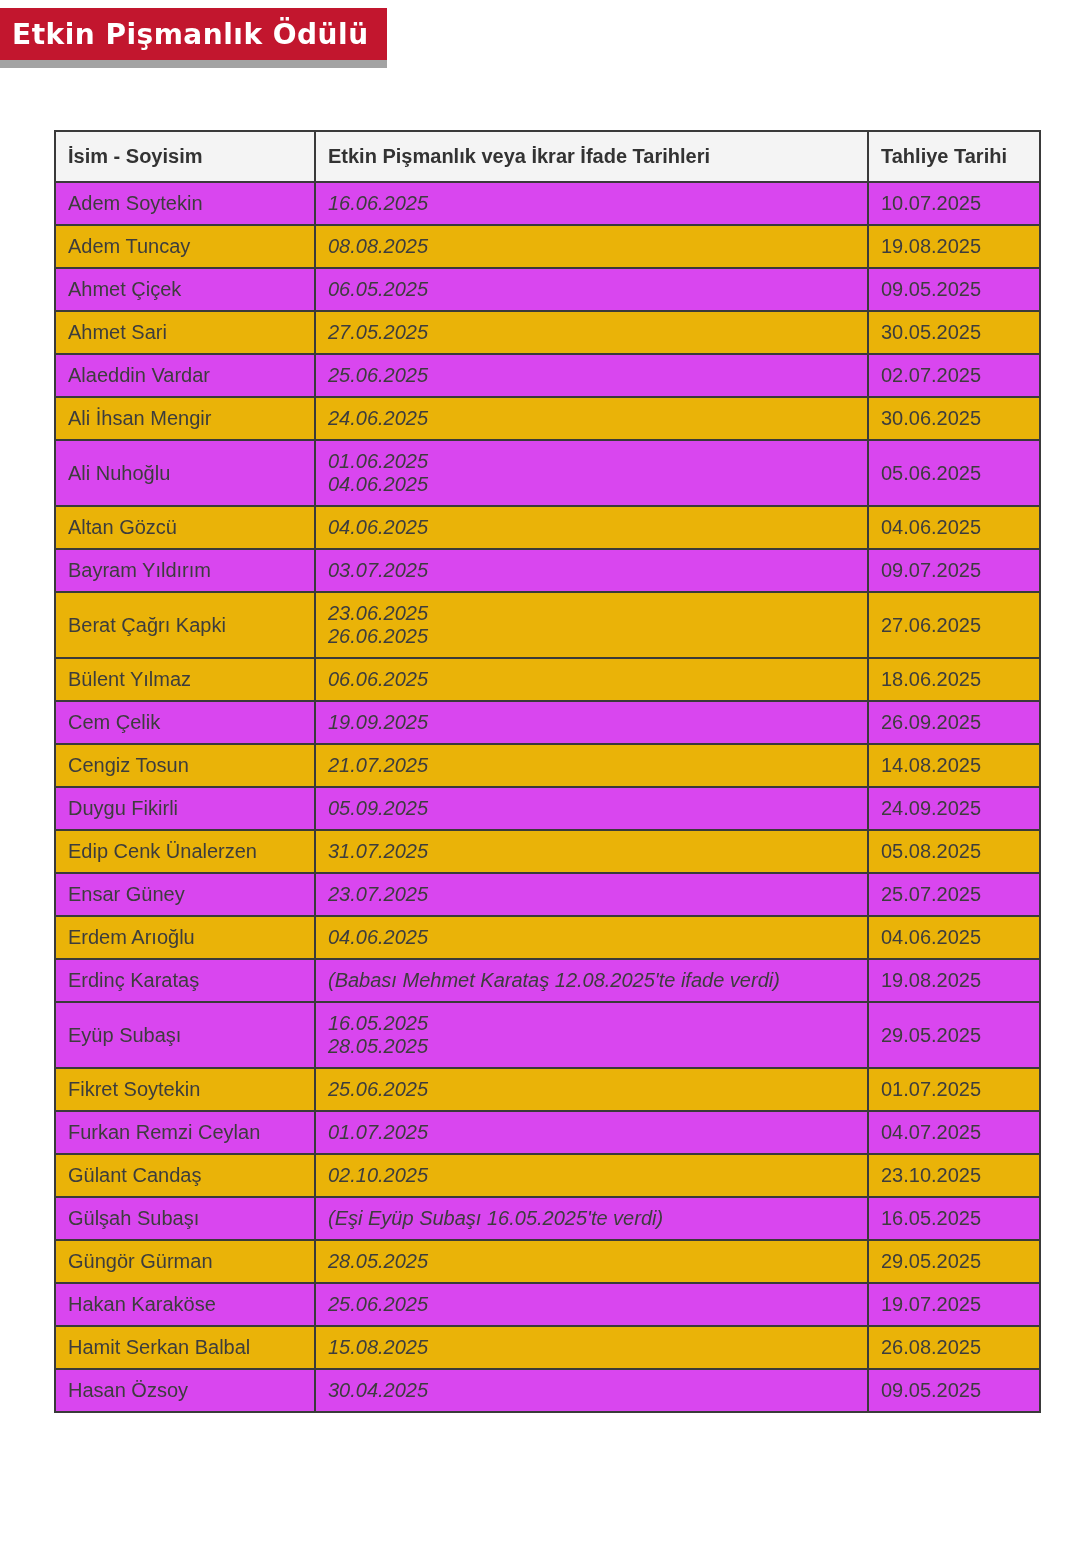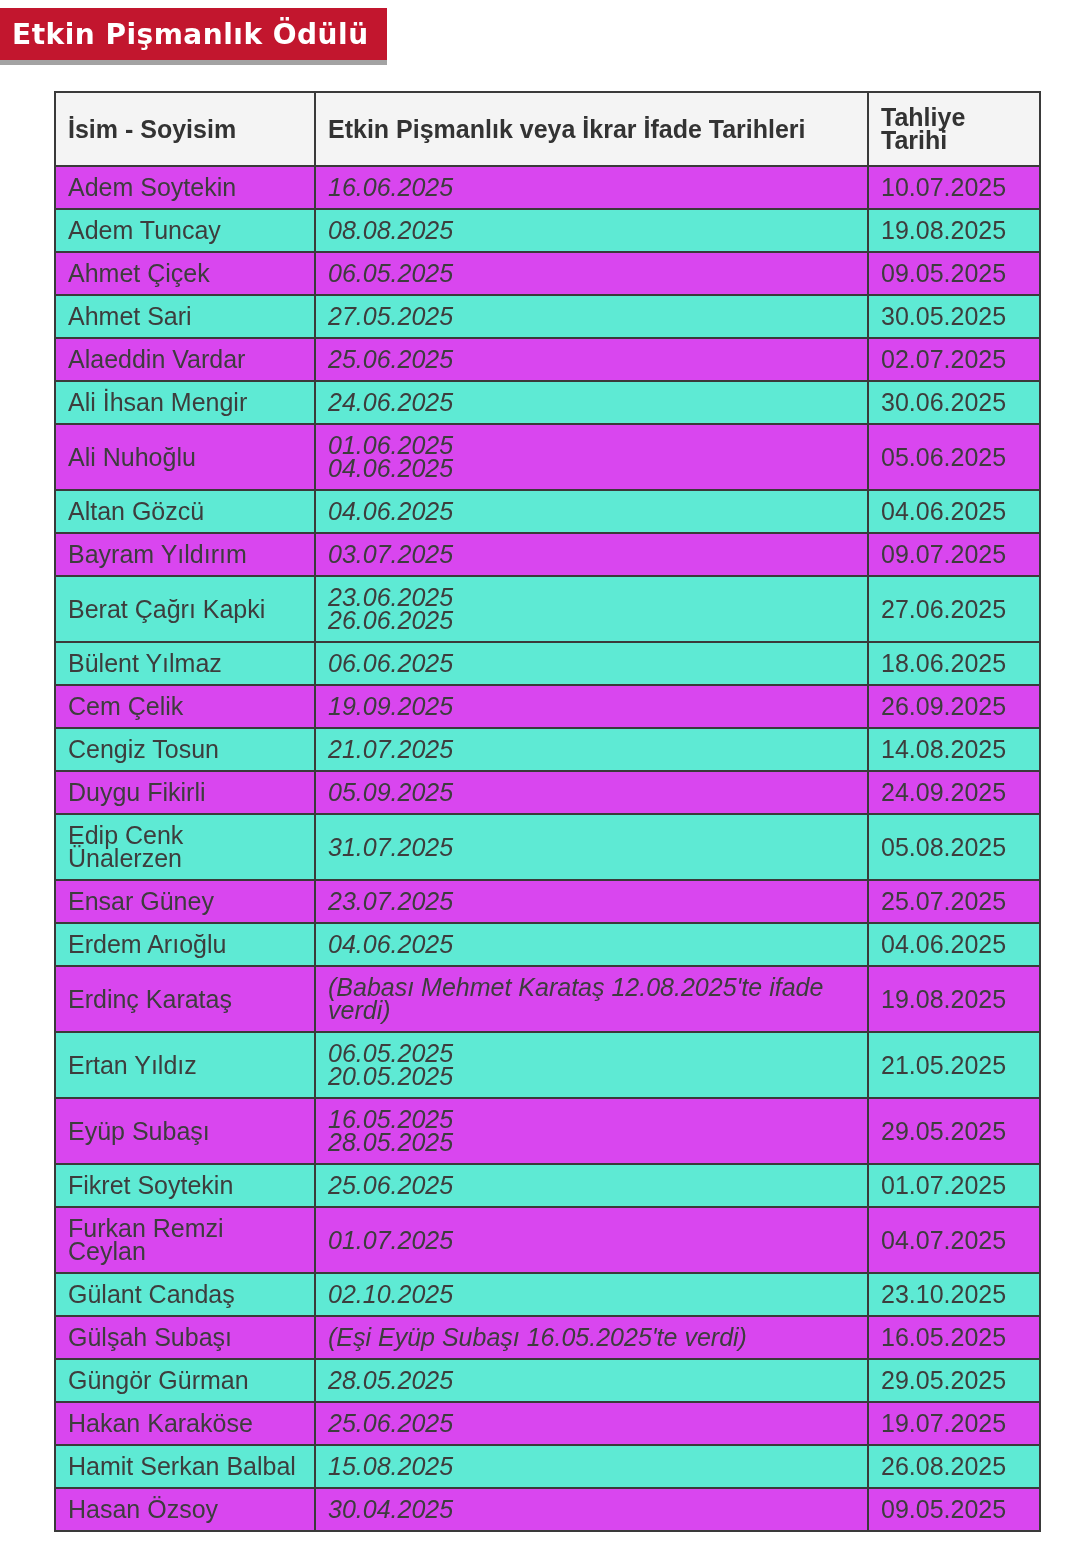--- a/index.html
+++ b/index.html
@@ -11,41 +11,41 @@
   body {
     width: 1079px;
     min-height: 1545px;
     position: relative;
   }
   
   .banner {
     display: inline-block;
     margin: 8px 0 0 0;
     background: #c2162e;
-    border-bottom: 5px solid #a3a3a3;
+    border-bottom: 8px solid #a3a3a3;
     padding: 9px 18px 8px 12px;
     box-sizing: border-box;
     min-height: 57px;
   }
   .banner-title {
     color: #ffffff;
     font-family: "DejaVu Sans", sans-serif;
     font-weight: 700;
     font-size: 28px;
     line-height: 35px;
     letter-spacing: 0.5px;
     white-space: nowrap;
   }
   
   table.award-table {
     border-collapse: collapse;
     table-layout: fixed;
     width: 985px;
-    margin: 26px 0 0 54px;
-    font-size: 25px;
+    margin: 62px 0 0 54px;
+    font-size: 20px;
     color: #3d3d3d;
   }
   table.award-table col.c-name    { width: 260px; }
   table.award-table col.c-dates   { width: 553px; }
   table.award-table col.c-release { width: 172px; }
 
   table.award-table th,
   table.award-table td {
     border: 2px solid #3a3a3a;
     padding: 9px 12px;
@@ -55,21 +55,21 @@
     overflow: hidden;
   }
   table.award-table thead th {
     background: #f4f4f4;
     font-weight: 700;
     color: #333333;
     padding-top: 13px;
     padding-bottom: 13px;
   }
   table.award-table tbody tr.odd  td { background: #d946ef; }
-  table.award-table tbody tr.even td { background: #5eead4; }
+  table.award-table tbody tr.even td { background: #eab308; }
   td .date-line { line-height: 23px; font-style: italic; }
 </style>
 </head>
 <body>
 
 
 
 
 <div class="banner">
   <span class="banner-title">Etkin Pişmanlık Ödülü</span>
@@ -210,28 +210,20 @@
         </td>
         <td>04.06.2025</td>
       </tr>
       <tr class="odd">
         <td>Erdinç Karataş</td>
         <td>
           <div class="date-line">(Babası Mehmet Karataş 12.08.2025'te ifade verdi)</div>
         </td>
         <td>19.08.2025</td>
       </tr>
-      <tr class="even">
-        <td>Ertan Yıldız</td>
-        <td>
-          <div class="date-line">06.05.2025</div>
-          <div class="date-line">20.05.2025</div>
-        </td>
-        <td>21.05.2025</td>
-      </tr>
       <tr class="odd">
         <td>Eyüp Subaşı</td>
         <td>
           <div class="date-line">16.05.2025</div>
           <div class="date-line">28.05.2025</div>
         </td>
         <td>29.05.2025</td>
       </tr>
       <tr class="even">
         <td>Fikret Soytekin</td>

